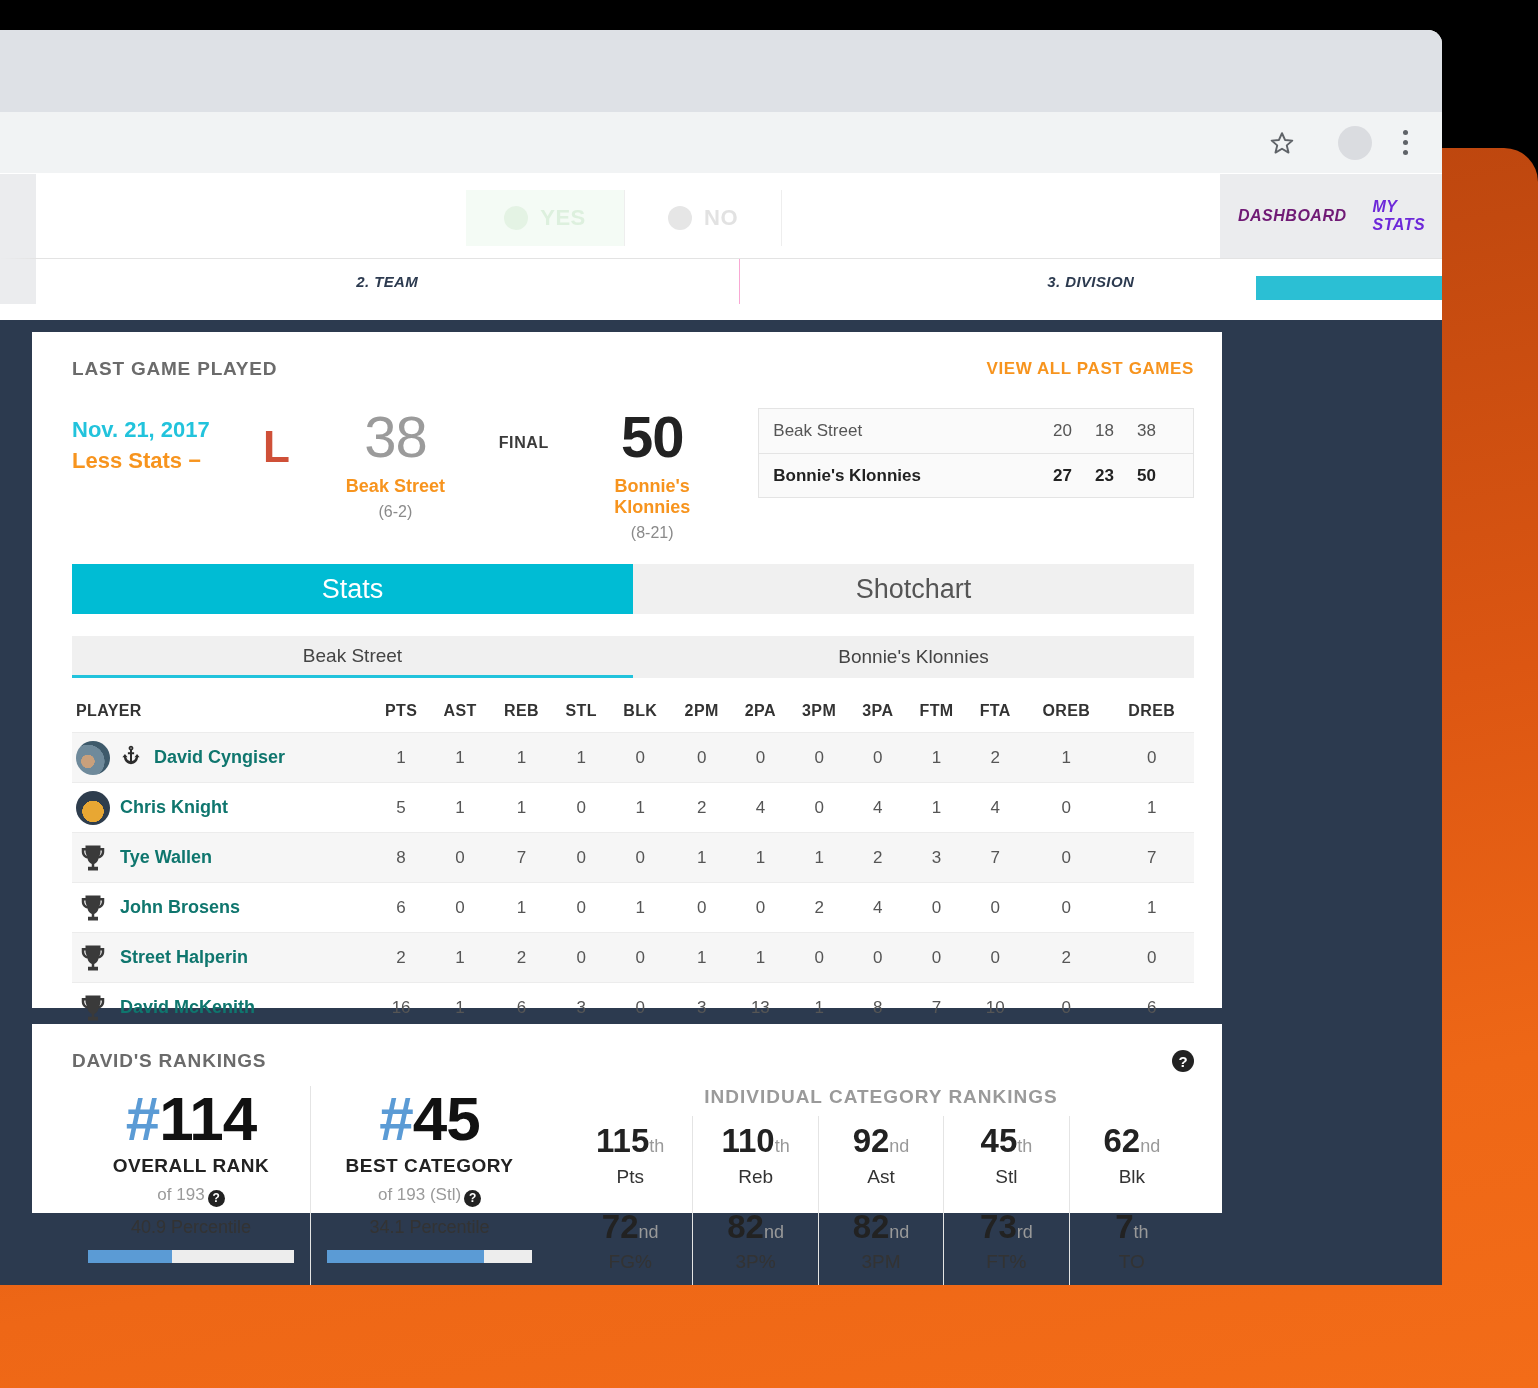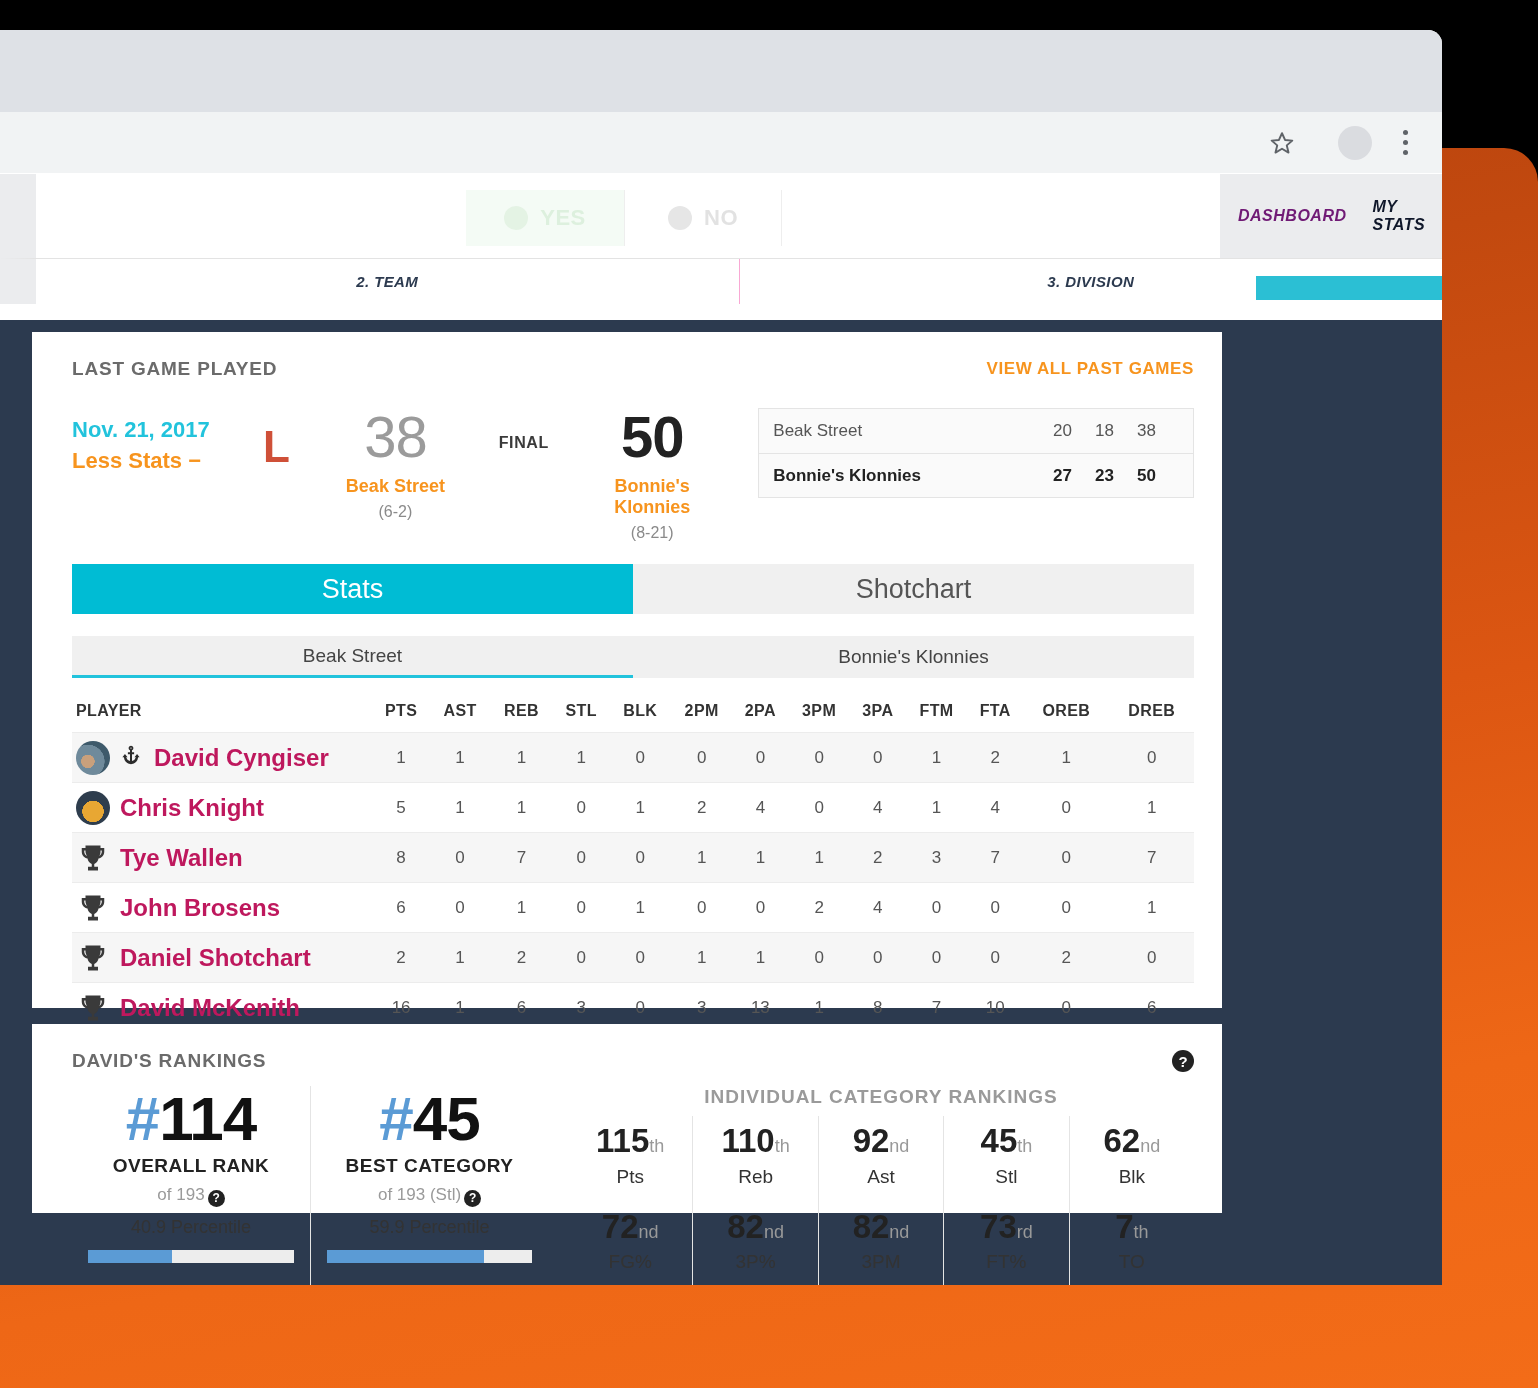--- a/index.html
+++ b/index.html
@@ -97,21 +97,21 @@
   
   .topnav {
     position: absolute; right: 0; top: 0; width: 222px; height: 84px;
     background: #ebecee;
     display: flex; align-items: center; gap: 26px;
     padding-left: 18px;
     font-style: italic; font-weight: 700; font-size: 16px;
     letter-spacing: .5px;
   }
   .nav-dashboard { color: #701a75; }
-  .nav-mystats { color: #0f172a; }
+  .nav-mystats { color: #6d28d9; }
   .teal-bar {
     position: absolute; right: 0; top: 102px; width: 186px; height: 24px;
     background: #2bbfd4;
   }
 
   
   .app-bg {
     position: absolute; left: 0; top: 146px;
     width: 1442px; height: 965px;
     background: #2c3a4f;
@@ -197,21 +197,21 @@
     padding: 10px 0 12px 0; text-align: center;
   }
   table.stats th.player-h { text-align: left; padding-left: 4px; }
   table.stats td {
     font-size: 17px; color: #555; text-align: center; height: 50px;
     border-top: 1px solid #ececec;
   }
   table.stats tr.alt td { background: #f6f6f6; }
   td.player-c { text-align: left; padding-left: 4px; }
   .pcell { display: flex; align-items: center; gap: 10px; }
-  .pname { font-size: 24px; font-weight: 700; color: #be185d; cursor: pointer; }
+  .pname { font-size: 18px; font-weight: 700; color: #0f766e; cursor: pointer; }
   .av {
     width: 34px; height: 34px; border-radius: 50%; flex: 0 0 34px;
     background: #8a7f6d; overflow: hidden; position: relative;
   }
   .av.a1 { background: radial-gradient(circle at 35% 60%, #c9a07c 0 22%, #6f8a9b 23% 55%, #3e5a6b 56% 100%); }
   .av.a2 { background: radial-gradient(circle at 50% 60%, #e8a733 0 40%, #2e3d4d 41% 100%); }
   .av-slot { width: 34px; flex: 0 0 34px; display: flex; align-items: center; justify-content: center; }
   .trophy { width: 30px; height: 30px; }
   .anchor { width: 22px; height: 22px; margin-right: 2px; }
 
@@ -479,21 +479,21 @@
                   <td>1</td>
                 </tr>
                 <tr class="alt">
                   <td class="player-c">
                     <span class="pcell">
                       <span class="av-slot">
                         <svg class="trophy" viewBox="0 0 24 24" fill="#3a3a3a">
                           <path d="M6 2h12v2h3v3c0 2.8-2 5-4.6 5.4A5.9 5.9 0 0 1 13 16.8V19h3v3H8v-3h3v-2.2a5.9 5.9 0 0 1-3.4-4.4C5 12 3 9.8 3 7V4h3V2zm0 4H5v1c0 1.5.9 2.8 2.2 3.4A8 8 0 0 1 6 7.4V6zm12 0v1.4c0 1.1-.4 2.1-1.2 3C18.1 9.8 19 8.5 19 7V6h-1z"></path>
                         </svg>
                       </span>
-                      <span class="pname">Daniel Shotchart</span>
+                      <span class="pname">Street Halperin</span>
                     </span>
                   </td>
                   <td>2</td>
                   <td>1</td>
                   <td>2</td>
                   <td>0</td>
                   <td>0</td>
                   <td>1</td>
                   <td>1</td>
                   <td>0</td>
@@ -558,21 +558,21 @@
             </div>
 
             <div class="rank-big">
               <div class="rank-num">
                 <span class="hash">#</span><span>45</span>
               </div>
               <div class="rank-lbl">BEST CATEGORY</div>
               <div class="rank-of">
                 <span>of 193 (Stl)</span><span class="qmark">?</span>
               </div>
-              <div class="rank-pct">59.9 Percentile</div>
+              <div class="rank-pct">34.1 Percentile</div>
               <div class="bar-track">
                 <div class="bar-fill" id="bar-best" style="width: 76.7%;"></div>
               </div>
             </div>
 
             <div class="cat-wrap">
               <div class="cat-title">INDIVIDUAL CATEGORY RANKINGS</div>
               <div class="cat-grid" id="cat-grid">
                   <div class="cat-col">
                     <div class="cat-num">115<span class="cat-sfx">th</span></div>

